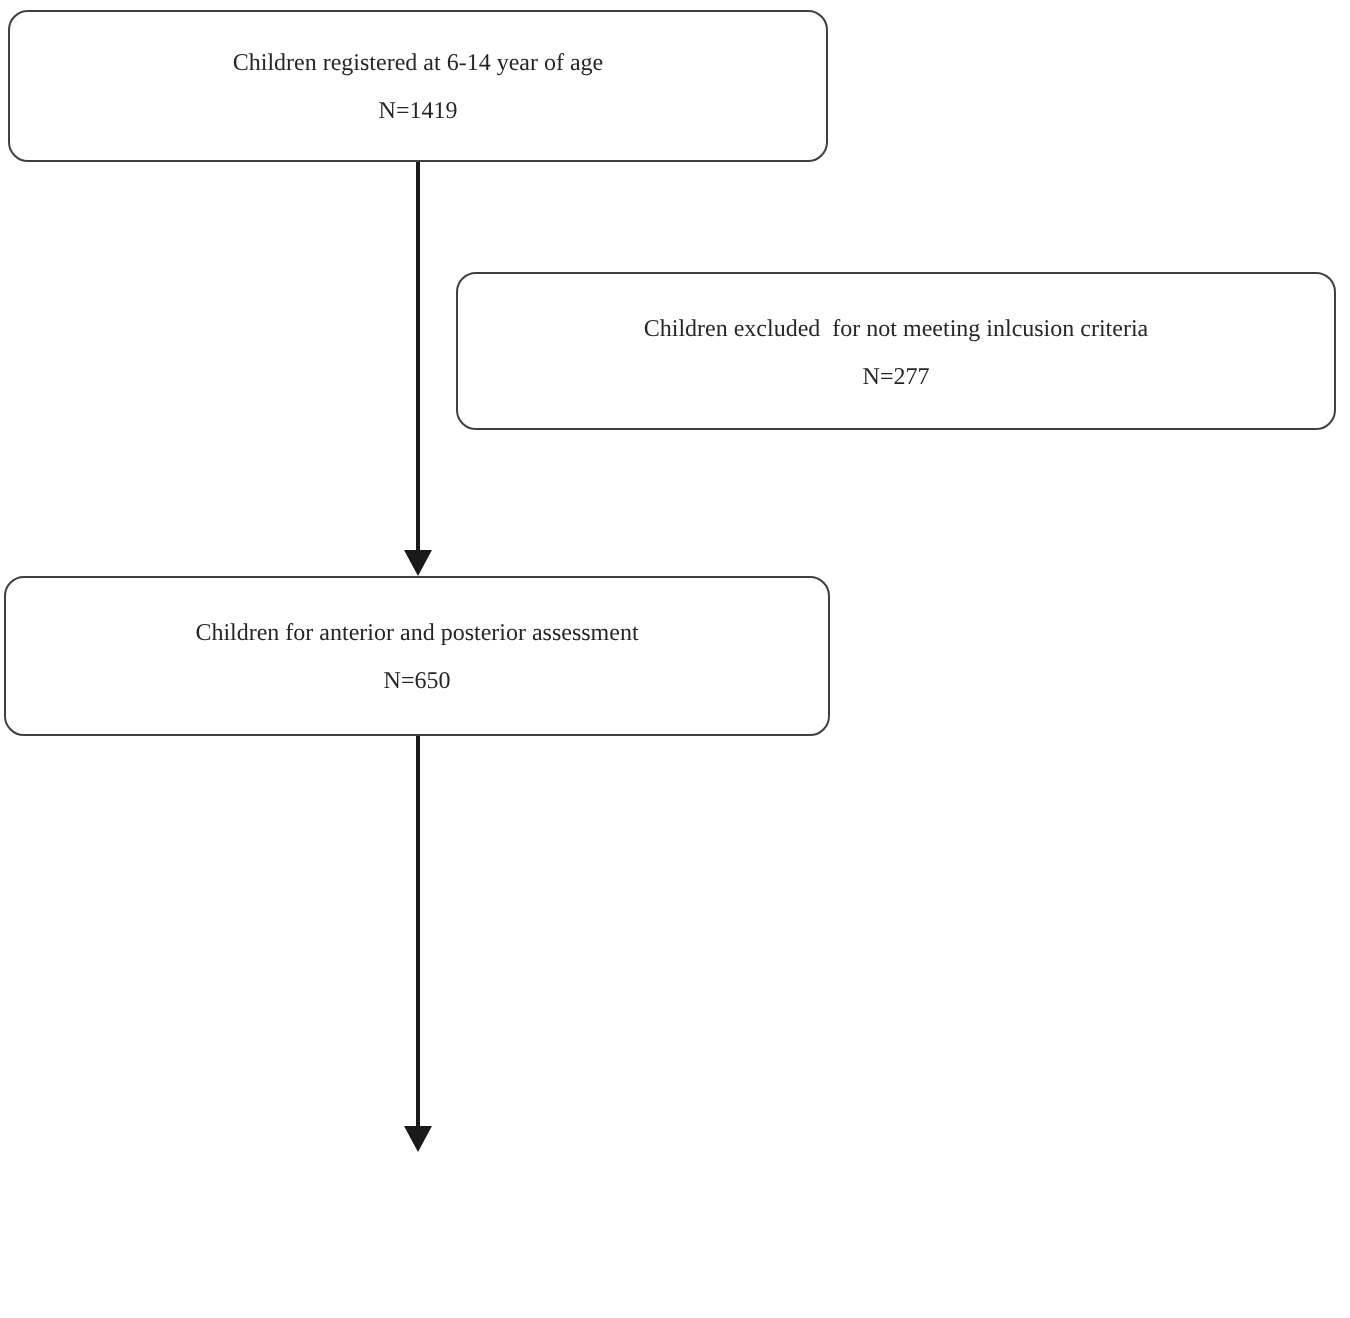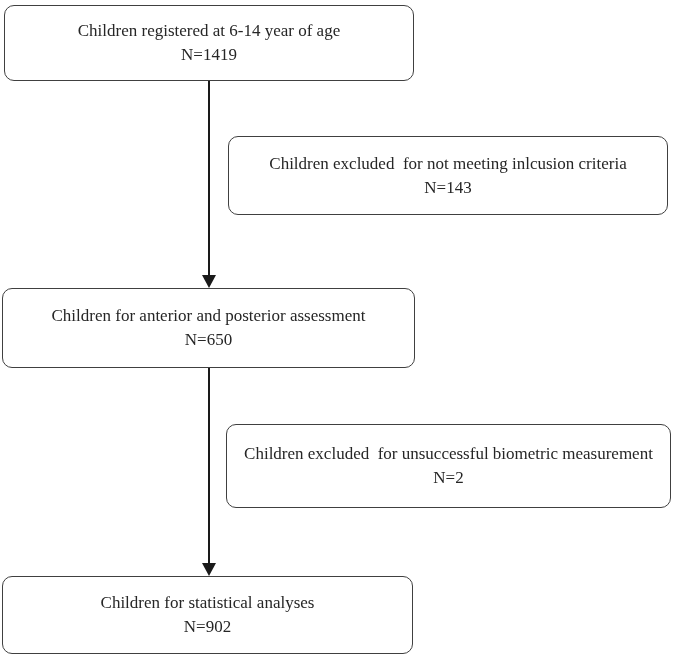--- a/index.html
+++ b/index.html
@@ -22,21 +22,21 @@
     position: absolute;
     background: var(--background);
     border: 1.5px solid var(--border);
     border-radius: 10px;
     display: flex;
     flex-direction: column;
     align-items: center;
     justify-content: center;
     text-align: center;
     color: var(--text);
-    font-size: 17px;
+    font-size: 12px;
     line-height: 24px;
     padding: 4px 8px;
   }
   .box-line { white-space: pre-wrap; }
   #box-registered   { left: 4px;   top: 5px;   width: 410px; height: 76px; }
   #box-excluded-1   { left: 228px; top: 136px; width: 440px; height: 79px; }
   #box-assessment   { left: 2px;   top: 288px; width: 413px; height: 80px; align-items: center; }
   #box-excluded-2   { left: 226px; top: 424px; width: 445px; height: 84px; }
   #box-statistical  { left: 2px;   top: 576px; width: 411px; height: 78px; }
 
@@ -66,34 +66,26 @@
   <div class="flow-box" id="box-registered">
     <div class="box-line">Children registered at 6-14 year of age</div>
     <div class="box-line">N=1419</div>
   </div>
 
   <div class="arrow-line" id="arrow1-line"></div>
   <div class="arrow-head" id="arrow1-head"></div>
 
   <div class="flow-box" id="box-excluded-1">
     <div class="box-line">Children excluded  for not meeting inlcusion criteria</div>
-    <div class="box-line">N=143</div>
+    <div class="box-line">N=277</div>
   </div>
 
   <div class="flow-box" id="box-assessment">
     <div class="box-line">Children for anterior and posterior assessment</div>
     <div class="box-line">N=650</div>
   </div>
 
   <div class="arrow-line" id="arrow2-line"></div>
   <div class="arrow-head" id="arrow2-head"></div>
 
-  <div class="flow-box" id="box-excluded-2">
-    <div class="box-line">Children excluded  for unsuccessful biometric measurement</div>
-    <div class="box-line">N=2</div>
-  </div>
 
-  <div class="flow-box" id="box-statistical">
-    <div class="box-line">Children for statistical analyses</div>
-    <div class="box-line">N=902</div>
-  </div>
 
 </div>
 
 </body></html>

